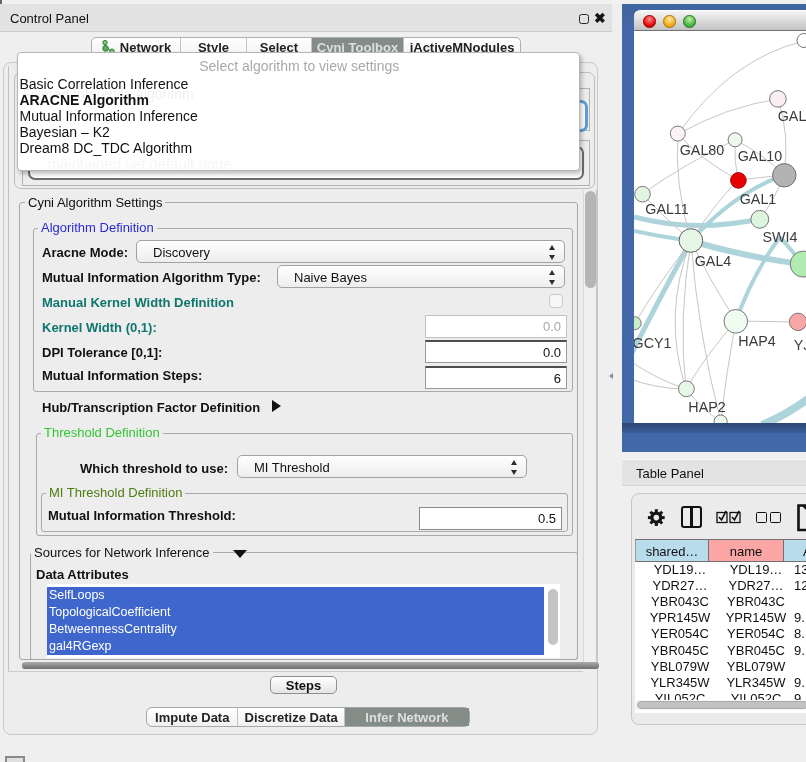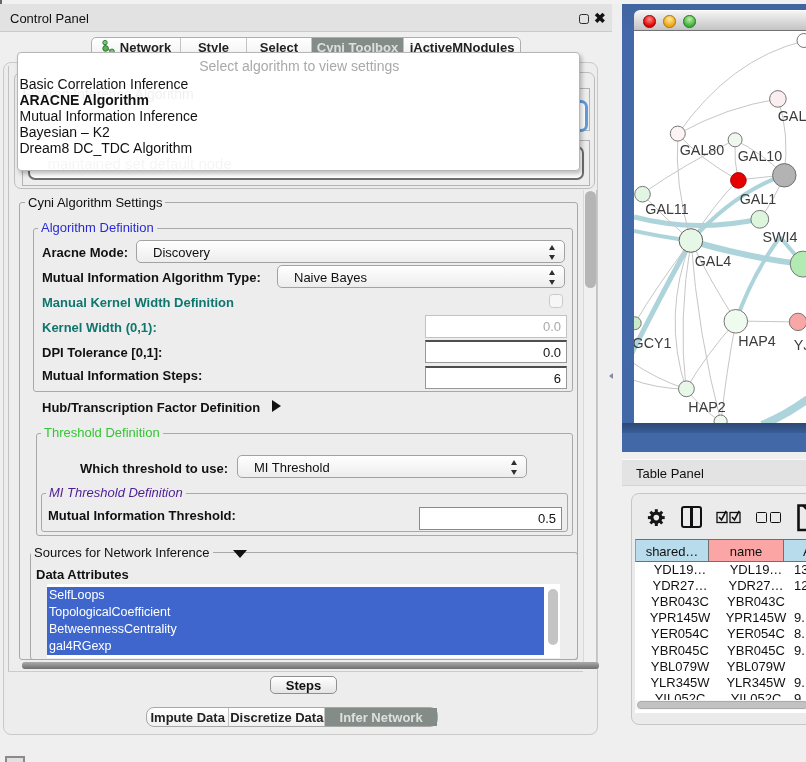--- a/index.html
+++ b/index.html
@@ -123,21 +123,21 @@
 <div class="abs b" style="left:42px;top:400px;">Hub/Transcription Factor Definition</div>
 <div class="abs" style="left:272px;top:400px;width:0;height:0;border:6px solid transparent;border-left:9px solid #111;"></div>
 
 <div class="abs groupbox" style="left:36px;top:433px;width:537px;height:103px;"></div>
 <div class="abs gtitle" style="left:41px;top:426px;color:#35c435;">Threshold Definition</div>
 
 <div class="abs b" style="left:80px;top:461px;">Which threshold to use:</div>
 <div class="abs combo" style="left:237px;top:455px;width:290px;">MI Threshold<span class="arrows"></span></div>
 
 <div class="abs groupbox" style="left:41px;top:493px;width:527px;height:39px;"></div>
-<div class="abs gtitle" style="left:46px;top:486px;color:#4c1d95;font-style:italic;">MI Threshold Definition</div>
+<div class="abs gtitle" style="left:46px;top:486px;color:#4d7c0f;">MI Threshold Definition</div>
 
 <div class="abs b" style="left:48px;top:508px;">Mutual Information Threshold:</div>
 <div class="abs field" style="left:419px;top:507px;width:143px;border-color:#8a8a8a;">0.5</div>
 
 <div class="abs groupbox" style="left:30px;top:552px;width:548px;height:108px;"></div>
 <div class="abs gtitle" style="left:31px;top:546px;">Sources for Network Inference</div>
 <div class="abs" style="left:233px;top:550px;width:0;height:0;border:7px solid transparent;border-top:8px solid #111;"></div>
 <div class="abs b" style="left:36px;top:567px;">Data Attributes</div>
 
 <div class="abs" style="left:47px;top:584px;width:513px;height:74px;background:#fff;">
@@ -146,21 +146,21 @@
   <div class="bluerow" style="width:497px;">TopologicalCoefficient</div>
   <div class="bluerow" style="width:497px;">BetweennessCentrality</div>
   <div class="bluerow" style="width:497px;">gal4RGexp</div>
 </div>
 <div class="abs" style="left:548px;top:589px;width:10px;height:56px;background:#c4c4c4;border-radius:5px;"></div>
 
 <div class="abs" style="left:22px;top:662px;width:577px;height:7px;background:linear-gradient(#ababab,#6e6e6e);border-radius:3px;"></div>
 
 <div class="abs" style="left:270px;top:676px;width:67px;height:18px;background:linear-gradient(#ffffff,#e4e4e4);border:1px solid #8f8f8f;border-radius:5px;text-align:center;padding-top:1px;font-weight:bold;">Steps</div>
 
-<div class="abs btabrow" style="left:146px;width:292px;border-radius:8px;">
+<div class="abs btabrow" style="left:146px;width:324px;">
   <div class="tab" style="width:92px;">Impute Data</div>
   <div class="tab" style="width:107px;">Discretize Data</div>
   <div class="tab sel" style="width:125px;">Infer Network</div>
 </div>
 
 <div class="abs" style="left:5px;top:756px;width:20px;height:10px;background:#e0e0e0;border:2px solid #8a8a8a;"></div>
 
 <div class="abs" id="bluezone"></div>
 <div class="abs" style="left:622px;top:423px;width:184px;height:10px;background:linear-gradient(#2c4875,#3a5d98);"></div>
 <div class="abs" id="macbar"></div>

